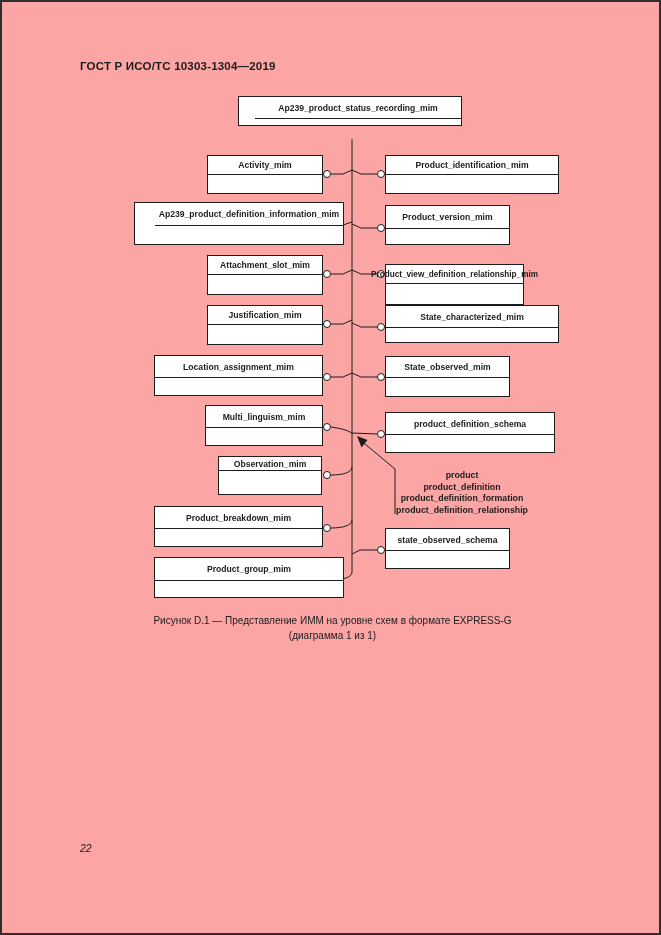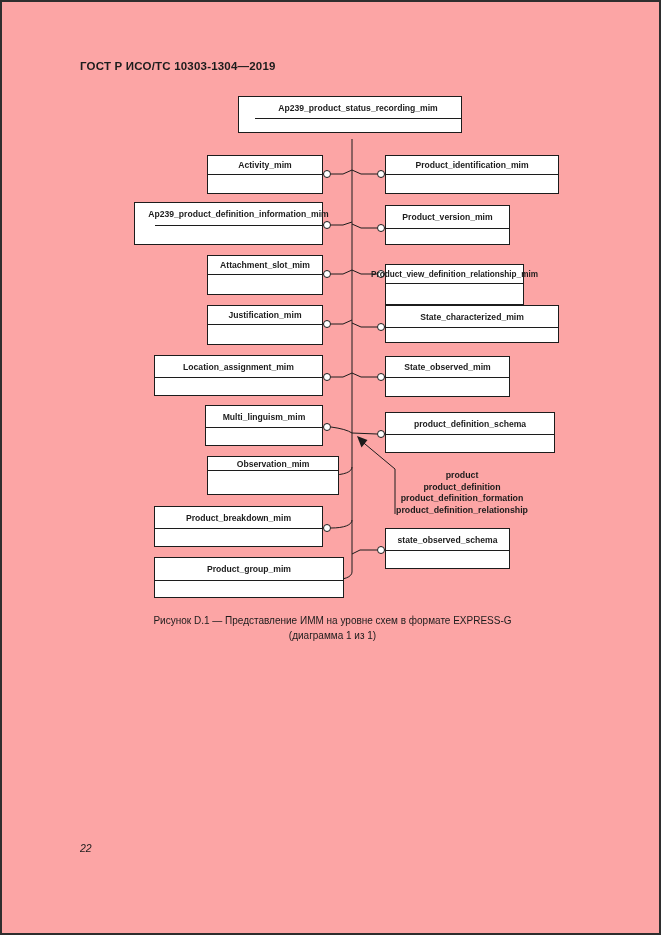--- a/index.html
+++ b/index.html
@@ -102,50 +102,50 @@
       <circle cx="379" cy="172" r="3.5"></circle>
         <circle cx="379" cy="226" r="3.5"></circle>
       <circle cx="379" cy="272" r="3.5"></circle>
         <circle cx="379" cy="325" r="3.5"></circle>
       <circle cx="379" cy="375" r="3.5"></circle>
         <circle cx="379" cy="432" r="3.5"></circle>
       <circle cx="379" cy="548" r="3.5"></circle>
     </g>
   </svg>
 
-  <div class="ebox" style="left:236px;top:94px;width:224px;height:37px;padding-left:16px;">
+  <div class="ebox" style="left:236px;top:94px;width:224px;height:30px;padding-left:16px;">
     <div class="ebox-title" style="height:22px;">Ap239_product_status_recording_mim</div>
     <div class="ebox-body"></div>
   </div>
 
   <div class="ebox" style="left:205px;top:153px;width:116px;height:39px;">
     <div class="ebox-title" style="height:19px;">Activity_mim</div>
       <div class="ebox-body"></div>
   </div>
-  <div class="ebox" style="left:132px;top:200px;width:189px;height:43px;padding-left:20px;">
+  <div class="ebox" style="left:132px;top:200px;width:210px;height:43px;padding-left:20px;">
     <div class="ebox-title" style="height:23px;">Ap239_product_definition_information_mim</div>
       <div class="ebox-body"></div>
   </div>
   <div class="ebox" style="left:205px;top:253px;width:116px;height:40px;">
     <div class="ebox-title" style="height:19px;">Attachment_slot_mim</div>
       <div class="ebox-body"></div>
   </div>
   <div class="ebox" style="left:205px;top:303px;width:116px;height:40px;">
     <div class="ebox-title" style="height:19px;">Justification_mim</div>
       <div class="ebox-body"></div>
   </div>
   <div class="ebox" style="left:203px;top:403px;width:118px;height:41px;">
     <div class="ebox-title" style="height:22px;">Multi_linguism_mim</div>
       <div class="ebox-body"></div>
   </div>
   <div class="ebox" style="left:152px;top:353px;width:169px;height:41px;">
     <div class="ebox-title" style="height:22px;">Location_assignment_mim</div>
       <div class="ebox-body"></div>
   </div>
-  <div class="ebox" style="left:205px;top:454px;width:132px;height:39px;gap:23px;">
+  <div class="ebox" style="left:216px;top:454px;width:104px;height:39px;gap:23px;">
     <div class="ebox-title" style="height:19px;">Observation_mim</div>
       <div class="ebox-body"></div>
   </div>
   <div class="ebox" style="left:152px;top:504px;width:169px;height:41px;">
     <div class="ebox-title" style="height:22px;">Product_breakdown_mim</div>
       <div class="ebox-body"></div>
   </div>
   <div class="ebox" style="left:152px;top:555px;width:190px;height:41px;">
     <div class="ebox-title" style="height:23px;">Product_group_mim</div>
       <div class="ebox-body"></div>

